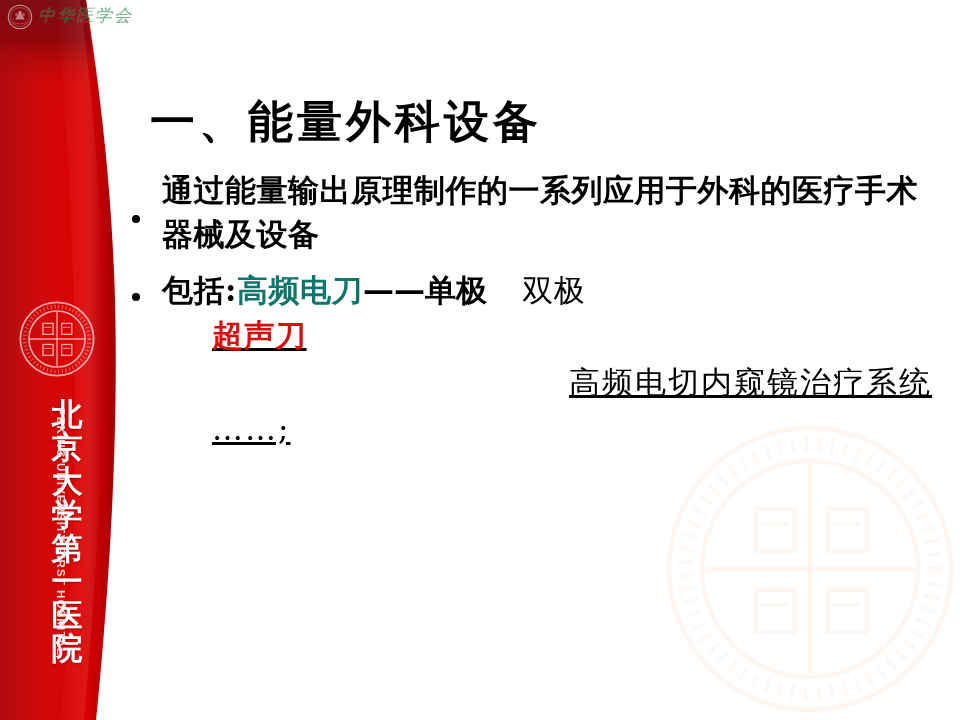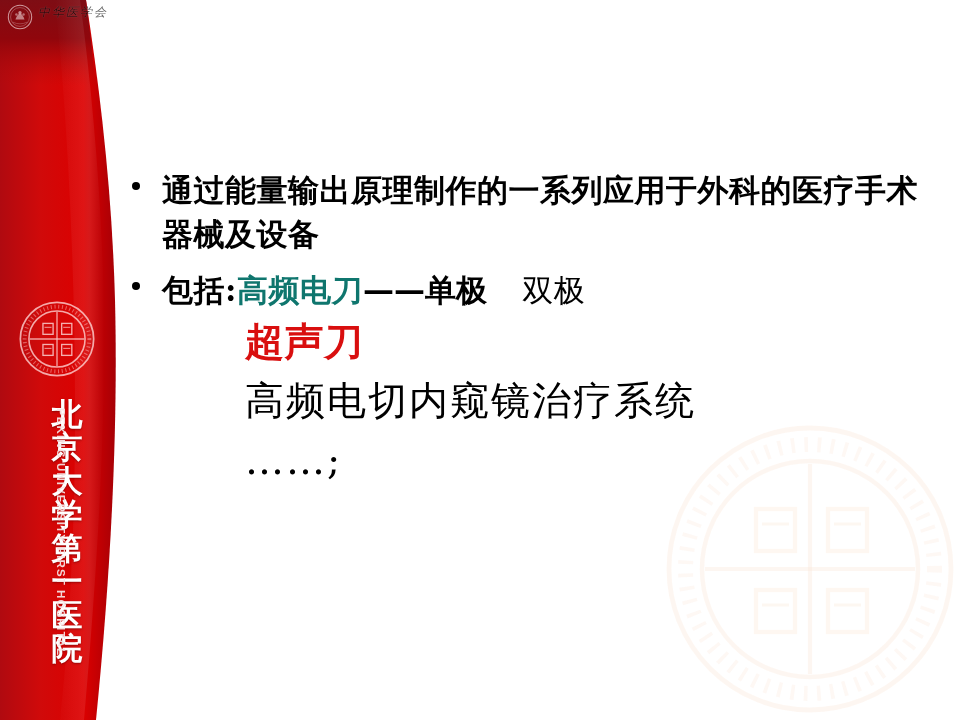--- a/index.html
+++ b/index.html
@@ -41,24 +41,24 @@
     width: 26px;
     height: 26px;
   }
   .header-cal {
     position: absolute;
     left: 38px;
     top: 4px;
     width: 120px;
     height: 28px;
     font-family: "DejaVu Serif", serif;
-    font-size: 12px;
+    font-size: 17px;
     font-style: italic;
     letter-spacing: 2px;
-    color: #000000;
+    color: #15803d;
     opacity: .62;
     white-space: nowrap;
     text-shadow: 0 0 1px rgba(255,255,255,.5);
   }
 
   
   .banner-seal {
     position: absolute;
     left: 18px;
     top: 300px;
@@ -128,21 +128,21 @@
   .body {
     position: absolute;
     left: 132px;
     top: 168px;
     width: 800px;
   }
 
   .bullet-row {
     position: relative;
     display: flex;
-    align-items: flex-start;
+    align-items: center;
   }
   .bullet-dot {
     flex: 0 0 auto;
     width: 30px;
     padding-top: 14px;
     font-size: 20px;
     line-height: 0;
     color: #000;
     text-align: left;
   }
@@ -160,34 +160,36 @@
     font-size: 31px;
     font-weight: 700;
     line-height: 1.42;
     color: #000000;
     letter-spacing: .5px;
   }
 
   .b1 { margin-bottom: 12px; }
 
   .sub-lines {
-    margin-left: 113px;
-    font-family: "DejaVu Serif", serif;
-    font-size: 39px;
+    margin-left: 80px;
+    font-family: "DejaVu Serif", serif;
+    font-size: 31px;
     line-height: 1.52;
     color: #000000;
     letter-spacing: .5px;
+    text-decoration: underline;
   }
   .sub-red {
     color: #D90F0F;
     font-weight: 700;
   }
   .sub-plain {
     font-weight: 400;
     letter-spacing: 2px;
+    text-align: right;
   }
   .sub-dots {
     font-weight: 400;
     letter-spacing: 2px;
   }
 
   .red-kw {
     color: #0f766e;
     font-weight: 700;
   }
@@ -286,20 +288,21 @@
     <rect x="56" y="30" width="13" height="14" fill="none" stroke="#f2bd92" stroke-width="1.4" opacity=".42"></rect>
     <rect x="32" y="57" width="13" height="14" fill="none" stroke="#f2bd92" stroke-width="1.4" opacity=".42"></rect>
     <rect x="56" y="57" width="13" height="14" fill="none" stroke="#f2bd92" stroke-width="1.4" opacity=".42"></rect>
     <line x1="34" y1="35" x2="43" y2="35" stroke="#f2bd92" stroke-width="1" opacity=".4"></line>
     <line x1="58" y1="35" x2="67" y2="35" stroke="#f2bd92" stroke-width="1" opacity=".4"></line>
     <line x1="34" y1="62" x2="43" y2="62" stroke="#f2bd92" stroke-width="1" opacity=".4"></line>
     <line x1="58" y1="62" x2="67" y2="62" stroke="#f2bd92" stroke-width="1" opacity=".4"></line>
     <circle cx="50" cy="50" r="41.5" fill="none" stroke="#f0b08a" stroke-width="5" stroke-dasharray="1.2 3.2" opacity=".30"></circle>
   </svg>
 
+  <div class="title">一、能量外科设备</div>
 
   <div class="body">
 
     <div class="bullet-row b1">
       <div class="bullet-dot"></div>
       <div class="bullet-text">通过能量输出原理制作的一系列应用于外科的医疗手术器械及设备</div>
     </div>
 
     <div class="bullet-row">
       <div class="bullet-dot"></div>

